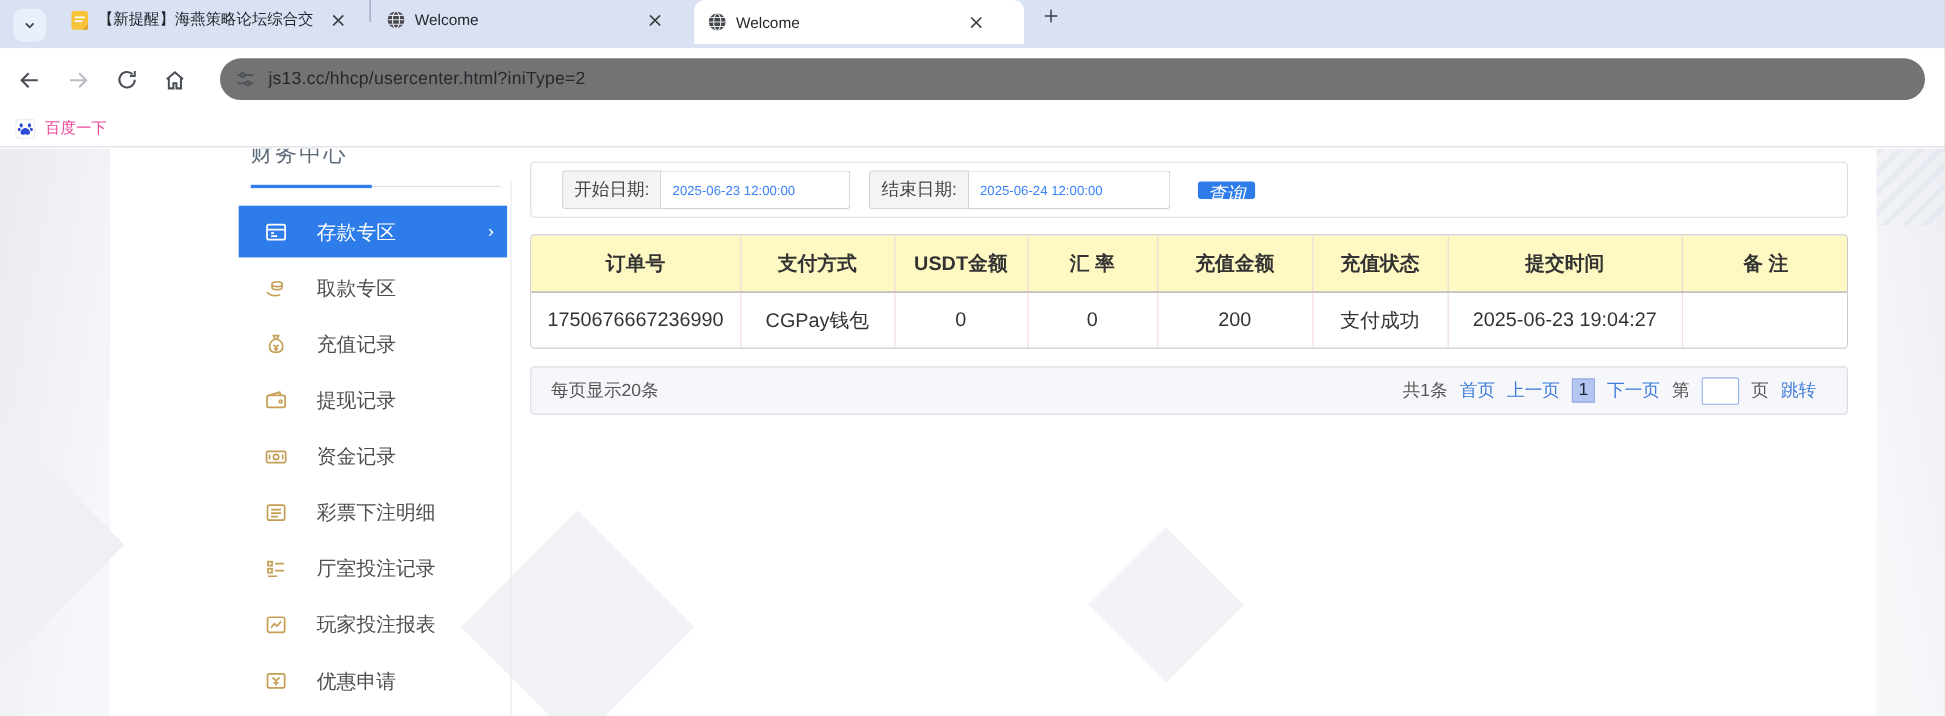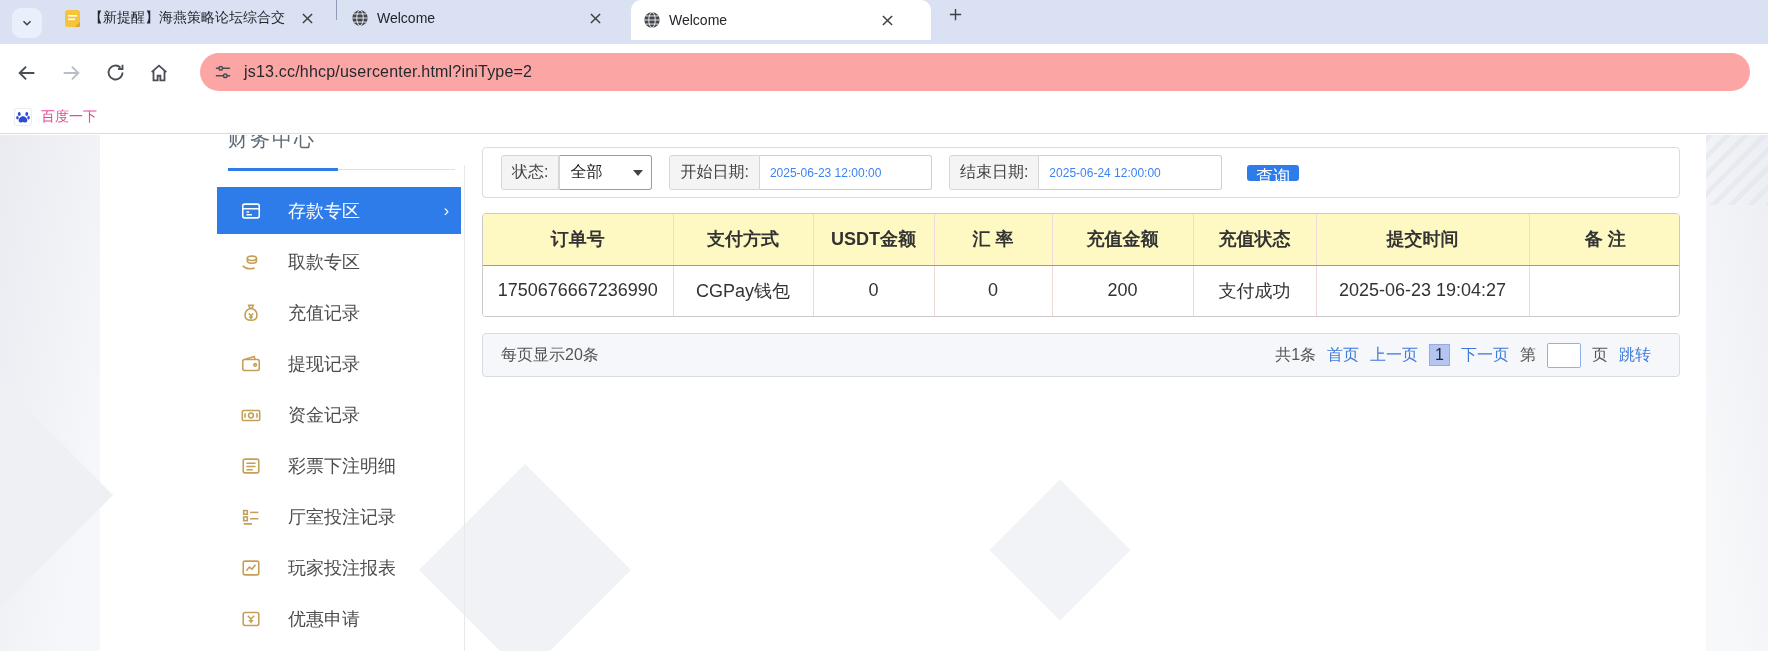--- a/index.html
+++ b/index.html
@@ -21,21 +21,21 @@
   .tab.inactive1 { width:282px; }
   .tab.inactive2 { width:292px; }
   .tab.active { width:300px; height:40px; background:#fff; border-radius:10px 10px 0 0; }
   .tab-sep { width:1px; height:20px; background:#8f9ab5; margin:0 2px 8px 2px; }
   .newtab-btn { width:28px; height:28px; margin:0 0 6px 10px; border-radius:50%;
     display:flex; align-items:center; justify-content:center; }
   .toolbar { position:absolute; top:44px; left:0; right:0; height:57px; background:#fff;
     display:flex; align-items:center; }
   .navbtn { width:34px; height:34px; display:flex; align-items:center; justify-content:center; margin-left:10px; border-radius:50%; }
   .omnibox { position:absolute; left:200px; right:18px; top:9px; height:38px; border-radius:19px;
-    background:#fca5a5; display:flex; align-items:center; padding:0 14px; gap:12px; }
+    background:#737373; display:flex; align-items:center; padding:0 14px; gap:12px; }
   .url-text { font-size:16px; color:#24292e; letter-spacing:.2px; }
   .bookmarks { position:absolute; top:101px; left:0; right:0; height:33px; background:#fff;
     border-bottom:1px solid #dadce0; display:flex; align-items:center; padding-left:14px; gap:9px; }
   .bookmark-label { font-size:14px; color:#ec4899; }
   
   .viewport { position:absolute; top:135px; left:0; right:0; bottom:0; background:#fff; overflow:hidden; }
   .bg-left { position:absolute; left:0; top:0; width:100px; height:516px;
     background:linear-gradient(100deg,#e9ebf1 0%,#f6f7fa 80%); }
   .bg-right { position:absolute; right:0; top:0; width:62px; height:516px;
     background:linear-gradient(260deg,#eceef3 0%,#f7f8fa 80%); }
@@ -67,21 +67,21 @@
     padding:0 10px; font-size:16px; color:#444; border-radius:3px 0 0 3px; }
   .fselect { width:93px; background:#fff; border:1px solid #9c9c9c; border-left:1px solid #d6d6d6; border-radius:0 3px 3px 0;
     display:flex; align-items:center; justify-content:space-between; padding:0 8px 0 10px; font-size:16px; color:#222; cursor:pointer; }
   .caret { width:0; height:0; border-left:5px solid transparent; border-right:5px solid transparent; border-top:6px solid #444; }
   .finput { background:#fff; border:1px solid #cfcfcf; border-left:none; border-radius:0 3px 3px 0;
     display:flex; align-items:center; padding:0 10px; font-size:12px; color:#3b82f6;text-align:center; }
   .finput.start { width:172px; }
   .finput.end { width:183px; }
   .gap { width:10px; }
   .search-btn { margin-left:18px; width:52px; height:16px; background:#2d7ce9; color:#fff; border:none;
-    border-radius:3px; font-size:17px; cursor:pointer; font-family:inherit; }
+    border-radius:3px; font-size:17px; cursor:pointer; font-family:inherit;font-style:italic; }
   
   .table-wrap { position:absolute; top:78px; left:0; width:100%; border:1px solid #c9c9c9; border-radius:4px; overflow:hidden; background:#fff; }
   table { width:100%; border-collapse:collapse; table-layout:fixed; }
   th { background:#fef9c3; height:51px; font-size:18px; color:#333; font-weight:bold;
     border-right:1px solid #f3d8d8; border-bottom:1px solid #9a9a9a; }
   th:last-child, td:last-child { border-right:none; }
   td { height:51px; font-size:18px; color:#333; text-align:center; border-right:1px solid #f3d8d8; background:#fff; }
   
   .pager { position:absolute; top:198px; left:0; width:100%; height:44px; background:#f5f7fa;
     border:1px solid #d8dce2; border-radius:4px; display:flex; align-items:center;
@@ -334,27 +334,20 @@
           </span>
           <span>优惠申请</span>
         </div>
 
       </div>
     </div>
 
     <div class="main">
 
       <div class="filter-box">
-        <div class="fgroup">
-          <span class="flabel">状态:</span>
-          <span class="fselect">
-            <span>全部</span>
-            <span class="caret"></span>
-          </span>
-        </div>
         <div class="gap"></div>
         <div class="fgroup">
           <span class="flabel">开始日期:</span>
           <span class="finput start">2025-06-23 12:00:00</span>
         </div>
         <div class="gap"></div>
         <div class="fgroup">
           <span class="flabel">结束日期:</span>
           <span class="finput end">2025-06-24 12:00:00</span>
         </div>

